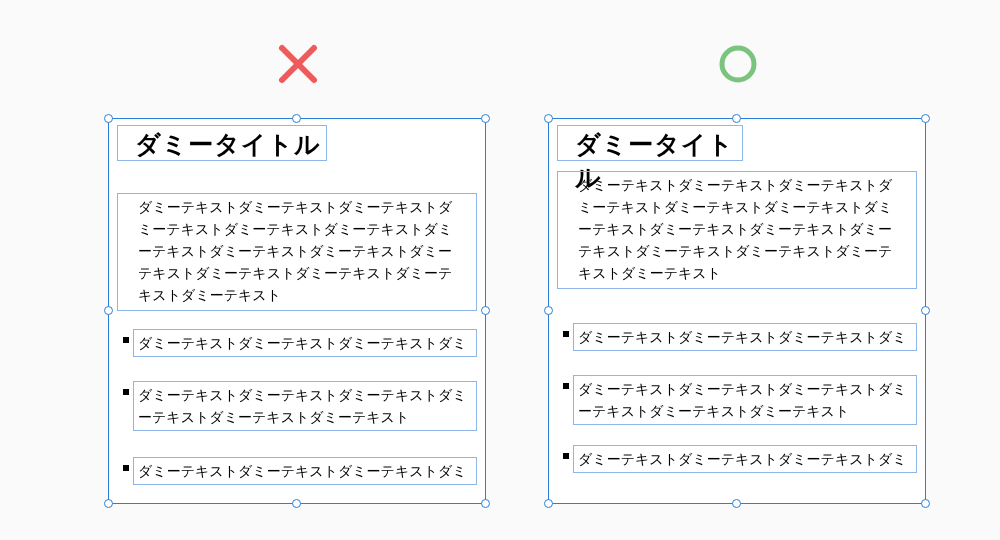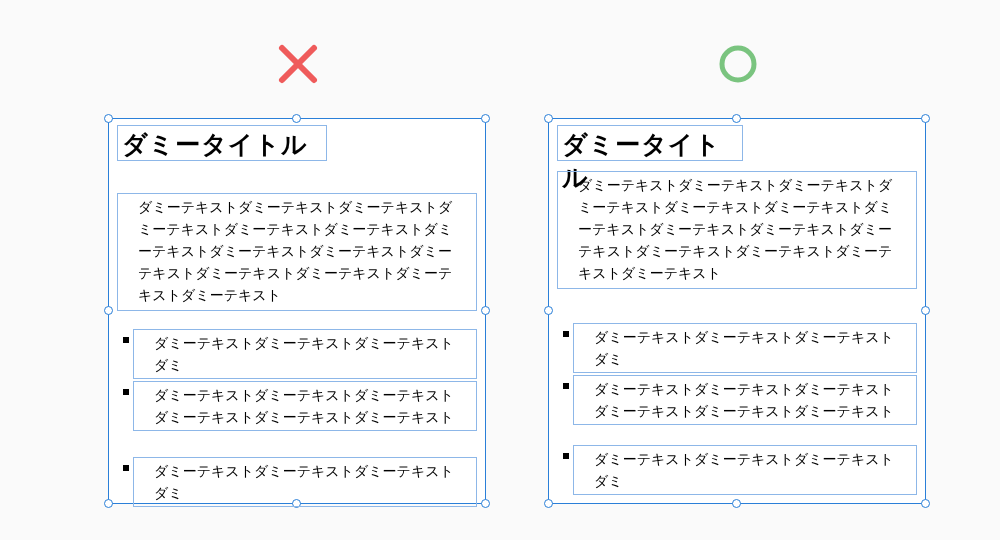--- a/index.html
+++ b/index.html
@@ -53,20 +53,21 @@
     .h-ml { top: calc(50% - 5px); left: -5px; }
     .h-mr { top: calc(50% - 5px); right: -5px; }
     .h-bl { bottom: -5px; left: -5px; }
     .h-bc { bottom: -5px; left: calc(50% - 5px); }
     .h-br { bottom: -5px; right: -5px; }
 
     .inner {
       position: absolute;
       left: 8px;
       right: 8px;
+      padding-left: 13px;
     }
     .title-frame {
       top: 6px;
       height: 36px;
       border: 1px solid #8db7e8;
     }
     .title-text {
       font-size: 25px;
       font-weight: 700;
       padding: 2px 4px;
@@ -75,21 +76,21 @@
     .body-frame {
       border: 1px solid #8db7e8;
       font-size: 14px;
       line-height: 22px;
       padding: 2px 20px;
     }
     .list-item-frame {
       border: 1px solid #8db7e8;
       font-size: 14px;
       line-height: 22px;
-      padding: 2px 20px;
+      padding: 2px 4px;
       margin-left: 16px;
     }
     .li-wrap {
       position: absolute;
       left: 8px;
       right: 8px;
     }
 
     
     .title-frame.left-w { width: 210px; }

